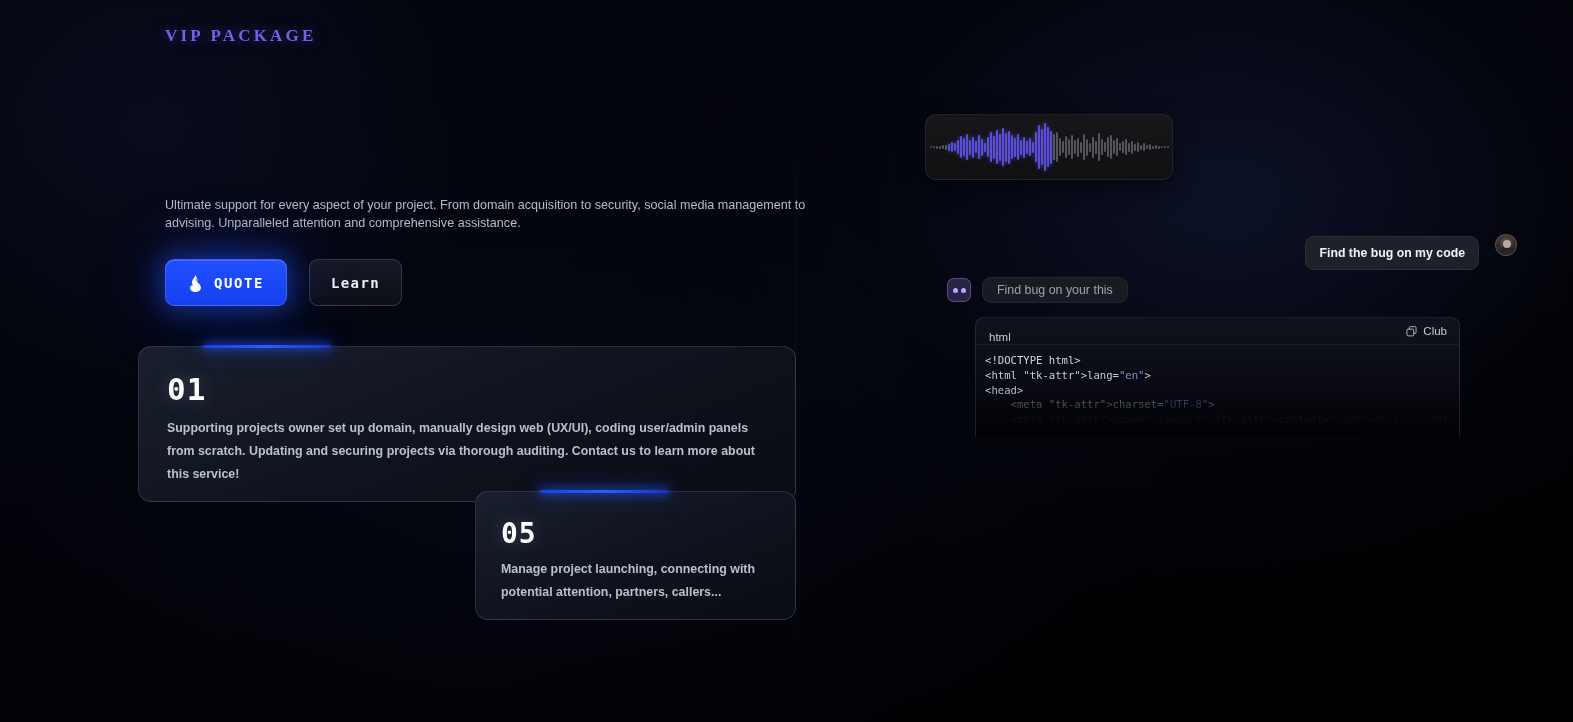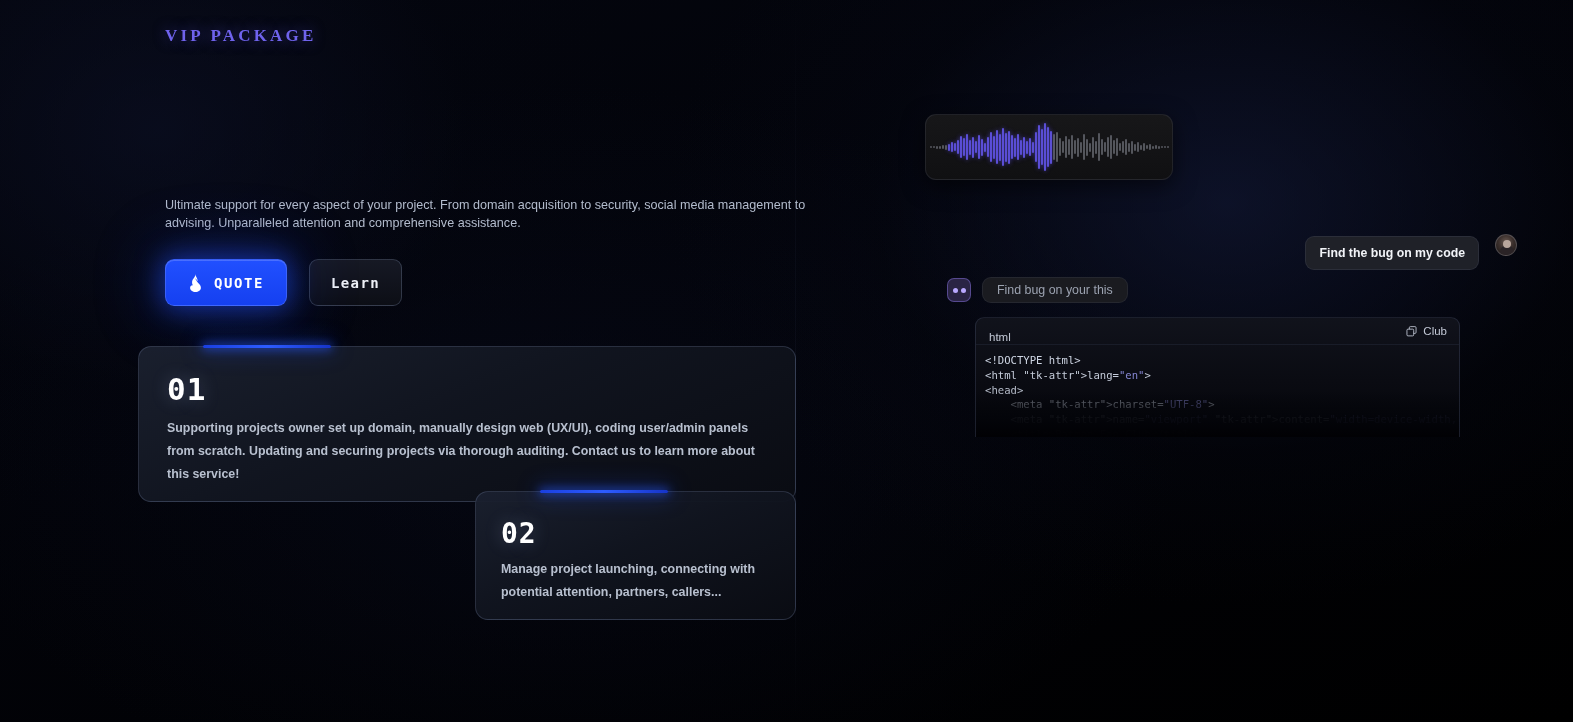--- a/index.html
+++ b/index.html
@@ -269,21 +269,21 @@
 
     <div class="card" id="card01">
       <div class="accent"></div>
       <div class="num">01</div>
       <div class="body">Supporting projects owner set up domain, manually design web (UX/UI), coding user/admin panels from scratch. Updating and securing projects via thorough auditing. Contact us to learn more about this service!</div>
     </div>
 
 
     <div class="card" id="card03">
       <div class="accent"></div>
-      <div class="num">02</div>
+      <div class="num">05</div>
       <div class="body">Manage project launching, connecting with potential attention, partners, callers...</div>
     </div>
   </div>
 
   <div class="right">
 
     <div class="waveform" id="waveform">
         <span class="wbar" style="height: 2px; background: rgb(109, 112, 120); opacity: 0.72;"></span>
         <span class="wbar" style="height: 2px; background: rgb(109, 112, 120); opacity: 0.72;"></span>
         <span class="wbar" style="height: 3px; background: rgb(109, 112, 120); opacity: 0.72;"></span>

